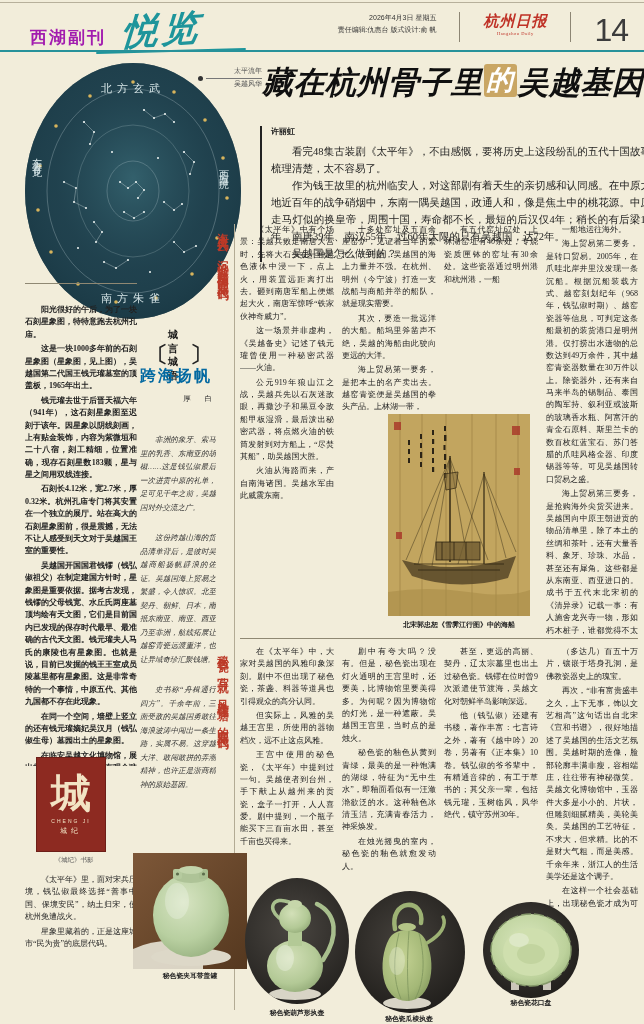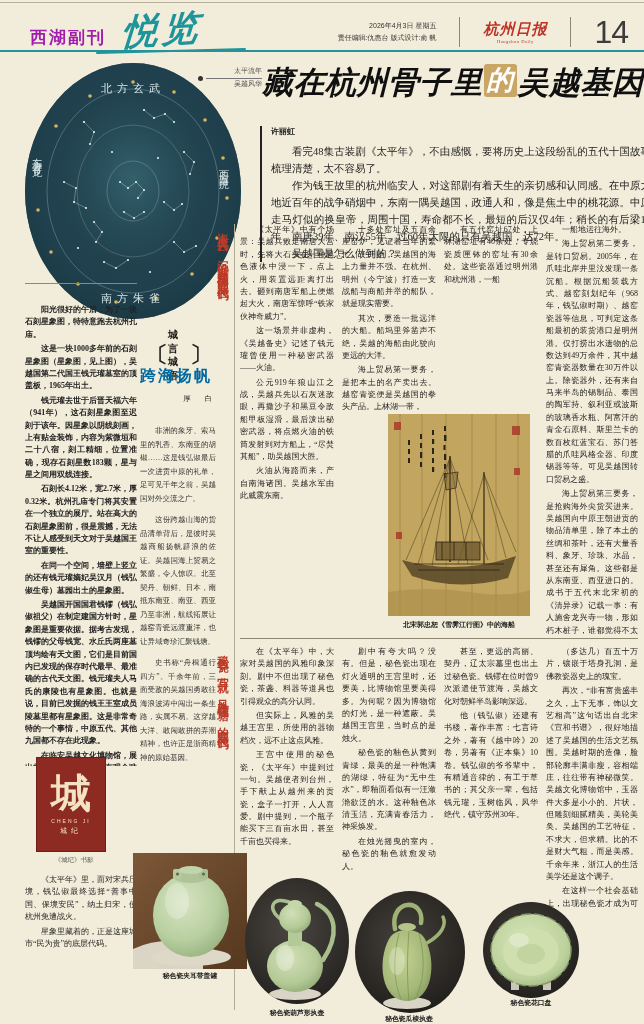--- a/index.html
+++ b/index.html
@@ -7,21 +7,21 @@
         font-family:"Liberation Serif",serif;color:#222;}
   .abs{position:absolute;}
   
   #topline{position:absolute;left:0;top:2px;width:644px;height:1px;background:#b7b09b;}
   #hdr{position:absolute;left:0;top:4px;width:644px;height:46px;}
   #sec-title{position:absolute;left:30px;top:22px;font-family:"Liberation Sans",sans-serif;
              font-weight:bold;font-size:17px;color:#a21caf;letter-spacing:2px;}
   #script-logo{position:absolute;left:122px;top:2px;font-size:36px;font-weight:bold;color:#1e959b;
                font-style:italic;transform:rotate(-4deg) skewX(-8deg);letter-spacing:4px;}
   #swoosh{position:absolute;left:96px;top:46px;width:150px;height:2px;background:#1e959b;border-radius:2px;transform:rotate(-1.5deg);}
-  #hdr-right{position:absolute;right:16px;top:8px;height:40px;display:flex;align-items:center;gap:23px;}
+  #hdr-right{position:absolute;right:16px;top:8px;height:40px;display:flex;align-items:flex-start;gap:23px;}
   #dateblock{text-align:right;font-size:7px;line-height:1.7;color:#333;font-family:"Liberation Sans",sans-serif;}
   .vdiv{width:1px;height:30px;background:#8d8674;}
   #paperlogo{text-align:center;color:#bf3126;}
   #paperlogo .cn{font-size:15px;font-weight:bold;letter-spacing:1px;font-style:italic;}
   #paperlogo .en{font-size:4.5px;letter-spacing:.5px;}
   #pagenum{font-family:"Liberation Sans",sans-serif;font-size:32px;color:#3c3c3c;font-weight:400;letter-spacing:-1px;}
   #tealrule{position:absolute;left:0;top:50px;width:644px;height:2px;background:#27929a;}
   
   #chart{position:absolute;left:24px;top:62px;width:218px;height:258px;}
   
@@ -35,22 +35,22 @@
                 background:#c9a664;color:#fff;border-radius:3px;font-size:27px;vertical-align:4px;margin:0 1px;}
   #leadwrap{position:absolute;left:260px;top:126px;width:380px;border-left:2px solid #222;padding-left:9px;}
   #byline{font-size:8px;font-weight:bold;color:#222;margin-bottom:6px;font-family:"Liberation Sans",sans-serif;}
   .lead-p{font-size:10.5px;line-height:1.62;text-align:justify;text-indent:2em;margin:0;color:#1d1d1d;}
   
   .coltext{position:absolute;overflow:hidden;}
   .t{font-size:8px;line-height:1.55;text-align:justify;text-indent:2em;margin:0 0 2px;color:#222;}
   .rule-h{position:absolute;height:1px;background:#8f8873;}
   .rule-v{position:absolute;width:1px;background:#b3ab94;}
   
-  .essay-p{font-size:7.5px;line-height:1.8;text-align:justify;text-indent:2em;margin:8px 0 3px;
-           color:#333;}
+  .essay-p{font-size:7.5px;line-height:1.8;text-align:justify;text-indent:2em;margin:17px 0 3px;
+           font-style:italic;color:#333;}
   #badge{position:absolute;left:146px;top:328px;width:66px;display:flex;align-items:center;justify-content:center;}
   #badge .br{font-size:22px;color:#222;font-weight:bold;line-height:1;}
   #badge .bl{font-size:10px;font-weight:bold;color:#111;line-height:1.35;letter-spacing:2px;
              font-family:"Liberation Sans",sans-serif;}
   #essay-title{position:absolute;left:140px;top:366px;width:78px;text-align:left;font-size:16px;
                font-weight:900;color:#0369a1;font-family:"Liberation Sans",sans-serif;letter-spacing:2px;}
   #essay-author{position:absolute;left:140px;top:394px;width:78px;text-align:right;font-size:7.5px;
                 color:#333;letter-spacing:6px;}
   
   .vhead{position:absolute;writing-mode:vertical-rl;text-orientation:upright;color:#bc3a28;
@@ -201,22 +201,22 @@
     <p class="lead-p">作为钱王故里的杭州临安人，对这部剧有着天生的亲切感和认同感。在中原大地近百年的战争硝烟中，东南一隅吴越国，政通人和，像是焦土中的桃花源。中原走马灯似的换皇帝，周围十国，寿命都不长，最短的后汉仅4年；稍长的有后梁17年、南唐39年、南汉55年，过60年大限的只有吴越国，达72年。</p>
     <p class="lead-p">吴越国是怎么做到的？</p>
   </div>
 
   <div class="rule-h" style="left:25px;top:283px;width:112px;"></div>
   <div class="coltext" style="left:25px;top:304px;width:112px;height:462px;font-weight:bold;">
     <p class="t">阳光很好的午后，为了一块石刻星象图，特特意跑去杭州孔庙。</p>
     <p class="t">这是一块1000多年前的石刻星象图（星象图，见上图），吴越国第二代国王钱元瓘墓室的顶盖板，1965年出土。</p>
     <p class="t">钱元瓘去世于后晋天福六年（941年），这石刻星象图至迟刻于该年。因星象以阴线刻画，上有贴金装饰，内容为紫微垣和二十八宿，刻工精细，位置准确，现存石刻星数183颗，星与星之间用双线连接。</p>
     <p class="t">石刻长4.12米，宽2.7米，厚0.32米。杭州孔庙专门将其安置在一个独立的展厅。站在高大的石刻星象图前，很是震撼，无法不让人感受到天文对于吴越国王室的重要性。</p>
+    <p class="t">吴越国开国国君钱镠（钱弘俶祖父）在制定建国方针时，星象图是重要依据。据考古发现，钱镠的父母钱宽、水丘氏两座墓顶均绘有天文图，它们是目前国内已发现的保存时代最早、最准确的古代天文图。钱元瓘夫人马氏的康陵也有星象图。也就是说，目前已发掘的钱王王室成员陵墓里都有星象图。这是非常奇特的一个事情，中原五代、其他九国都不存在此现象。</p>
     <p class="t">在同一个空间，墙壁上竖立的还有钱元瓘嫡妃吴汉月（钱弘俶生母）墓园出土的星象图。</p>
-    <p class="t">吴越国开国国君钱镠（钱弘俶祖父）在制定建国方针时，星象图是重要依据。据考古发现，钱镠的父母钱宽、水丘氏两座墓顶均绘有天文图，它们是目前国内已发现的保存时代最早、最准确的古代天文图。钱元瓘夫人马氏的康陵也有星象图。也就是说，目前已发掘的钱王王室成员陵墓里都有星象图。这是非常奇特的一个事情，中原五代、其他九国都不存在此现象。</p>
     <p class="t">在临安吴越文化博物馆，展出的星象图拓片前，常有观众驻足良久。</p>
   </div>
   <div id="book">
     <div class="bigchar">城</div>
     <div class="ben">CHENG JI</div>
     <div class="bsub">城纪</div>
   </div>
   <div id="book-cap">《城纪》书影</div>
   <div class="coltext" style="left:25px;top:874px;width:112px;height:136px;">
     <p class="t">《太平年》里，面对宋兵压境，钱弘俶最终选择“善事中国、保境安民”，纳土归宋，使杭州免遭战火。</p>

